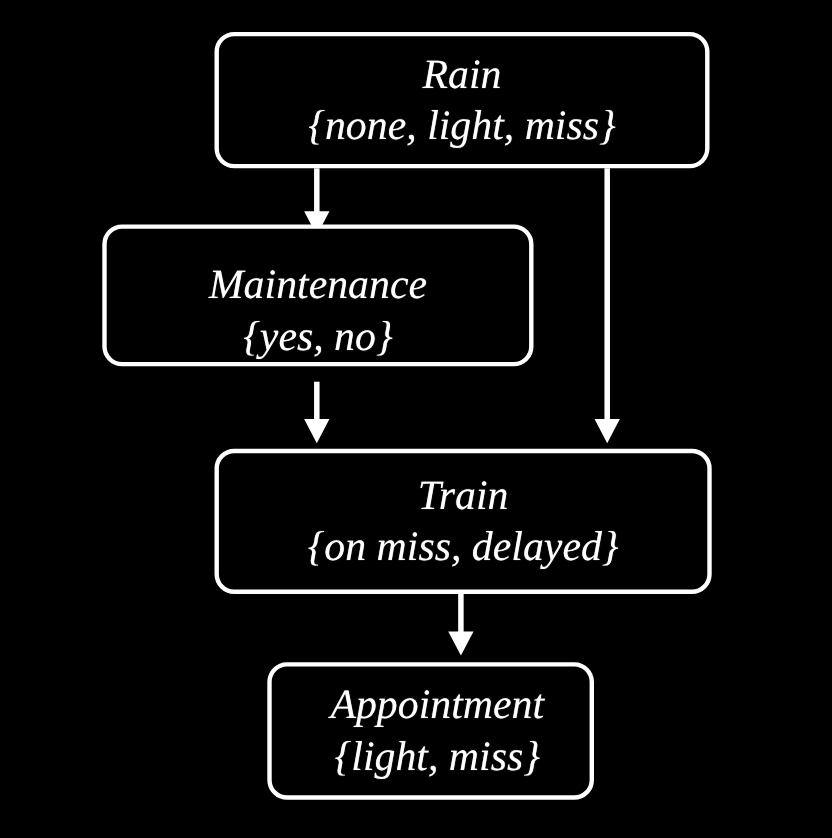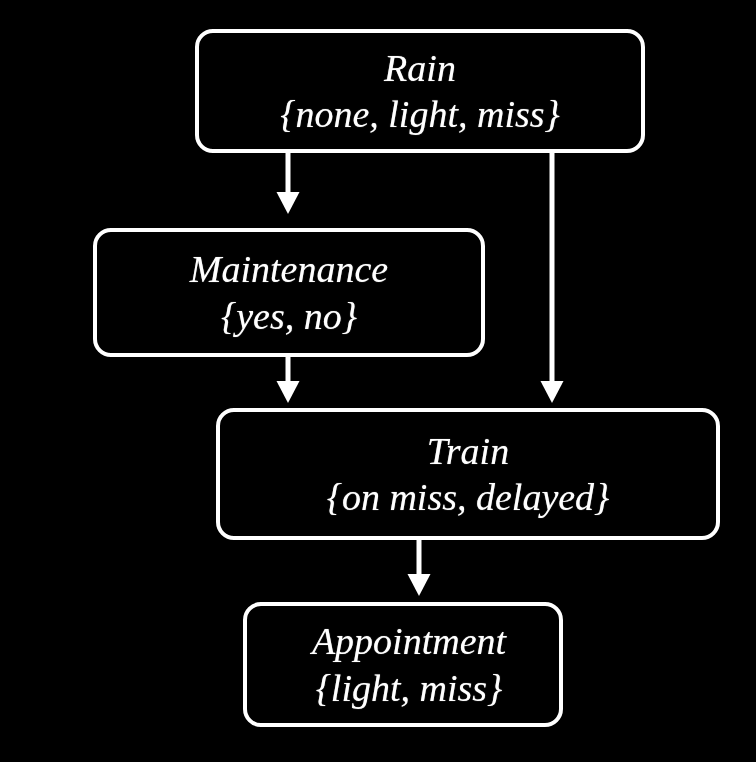--- a/index.html
+++ b/index.html
@@ -34,23 +34,23 @@
     flex-direction: column;
     align-items: center;
     justify-content: center;
     text-align: center;
     font-style: italic;
     font-size: 38px;
     line-height: 1.22;
     text-shadow: 0 0 1px rgba(255,255,255,0.6);
   }
   .node-rain        { left: 195px; top:  29px; width: 450px; height: 124px; }
-  .node-maintenance { left:  93px; top: 228px; width: 392px; height: 129px; }
-  .node-train       { left: 195px; top: 408px; width: 504px; height: 132px; margin-left: 21px; }
-  .node-appointment { left: 243px; top: 602px; width: 320px; height: 125px; padding-left: 12px; }
+  .node-maintenance { left:  93px; top: 204px; width: 392px; height: 129px; justify-content: flex-end; }
+  .node-train       { left: 195px; top: 408px; width: 452px; height: 132px; }
+  .node-appointment { left: 243px; top: 602px; width: 297px; height: 125px; padding-left: 12px; }
   .node-label, .node-values {
     display: block;
     white-space: nowrap;
   }
 </style>
 </head>
 <body>
 
 <div class="canvas">
 

